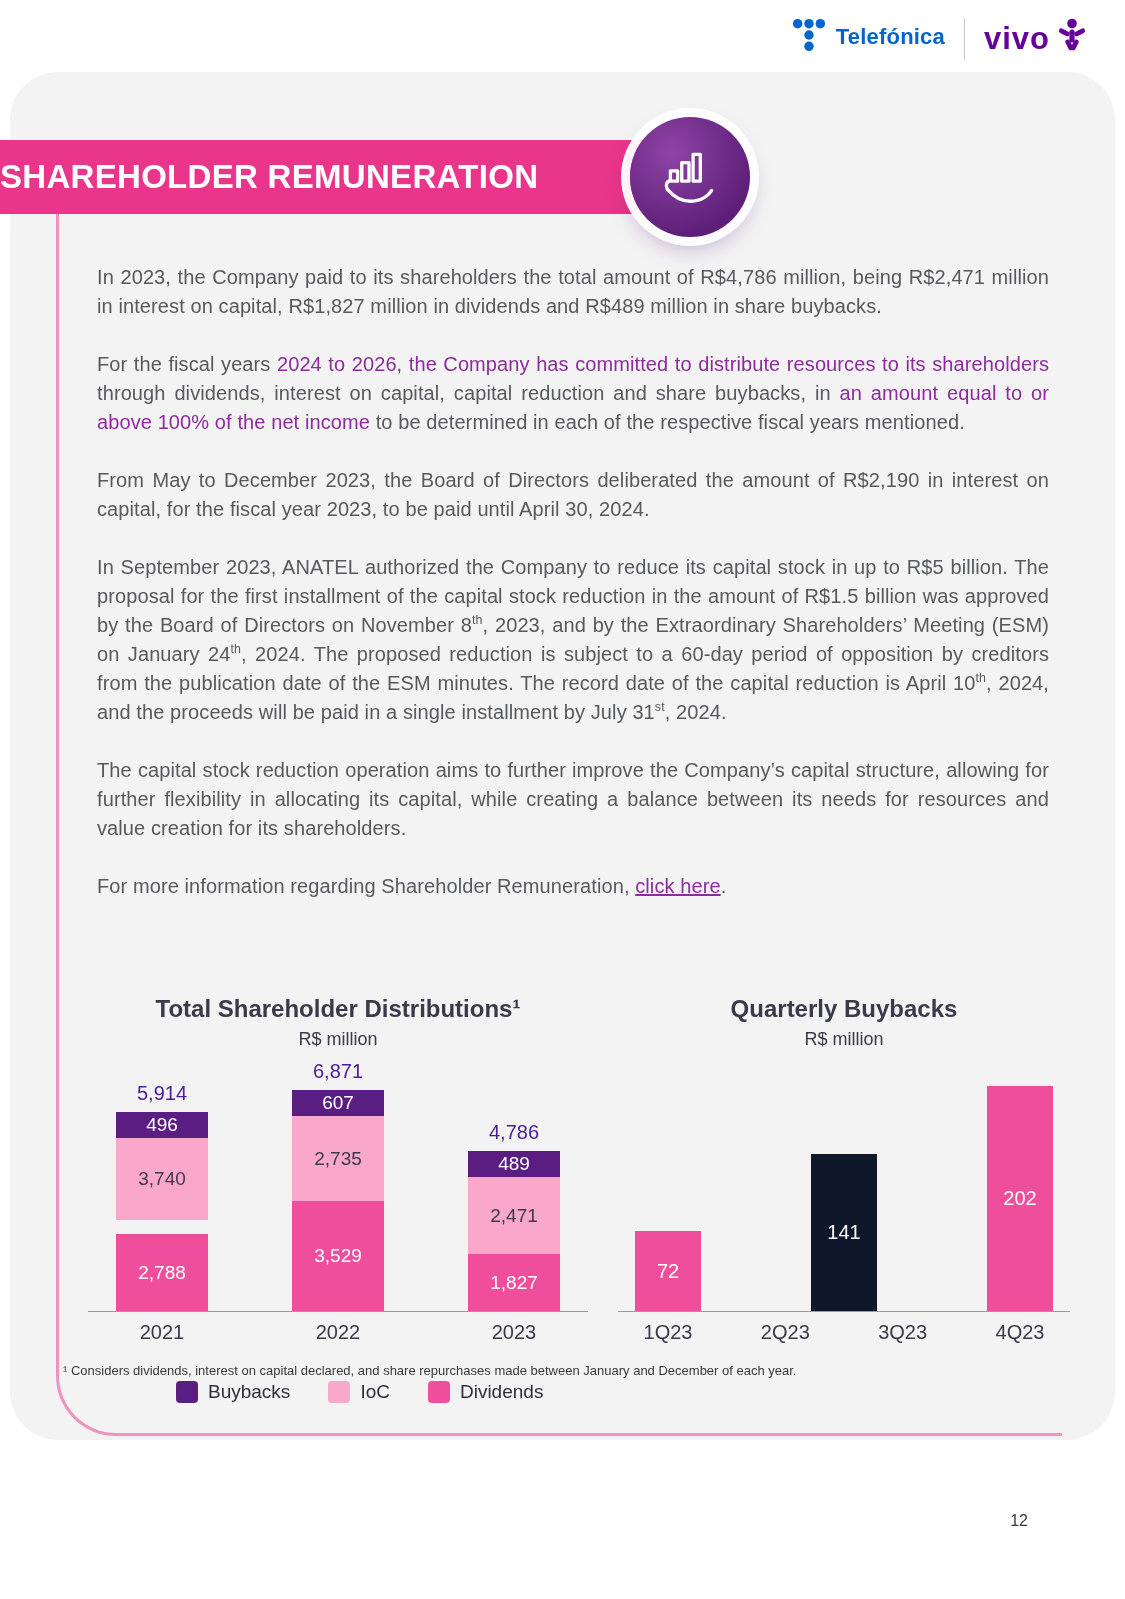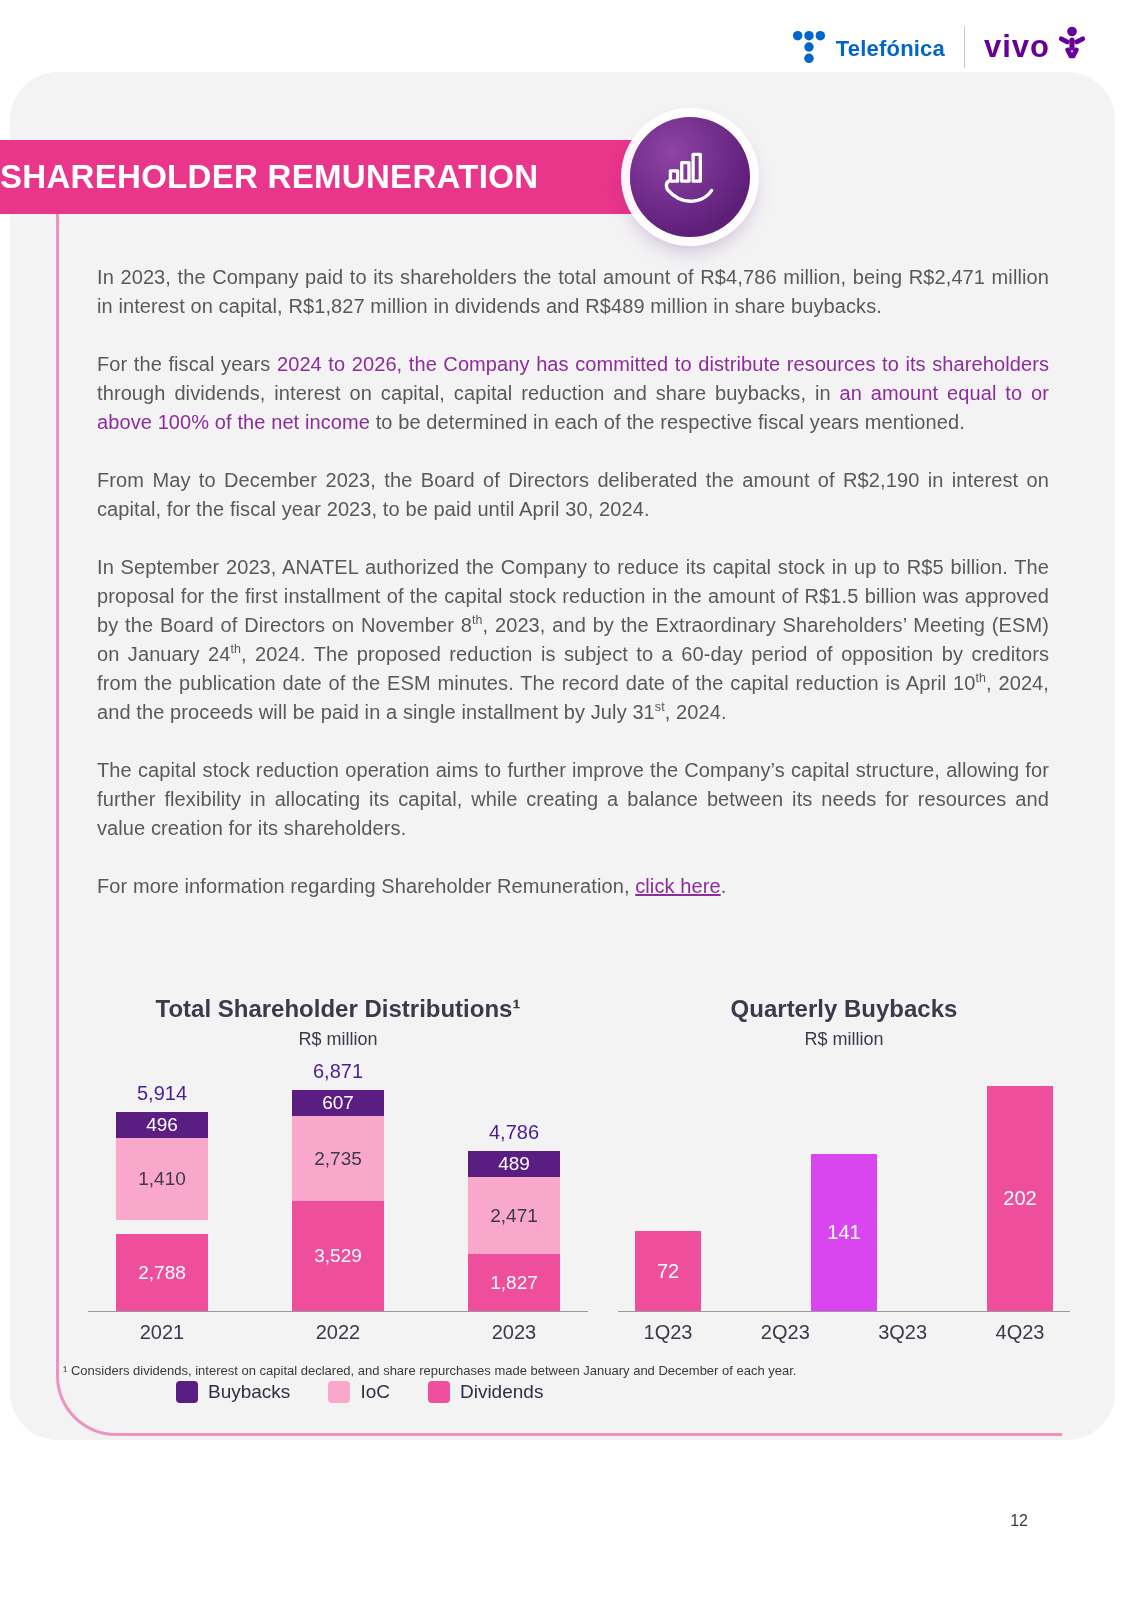--- a/index.html
+++ b/index.html
@@ -13,21 +13,21 @@
     background:#F3F3F4; border-radius:48px;
   }
   
   .deco-line {
     position:absolute; left:56px; top:214px; width:1006px; height:1222px;
     border-left:3px solid rgba(233,53,138,0.5);
     border-bottom:3px solid rgba(233,53,138,0.5);
     border-bottom-left-radius:60px; pointer-events:none;
   }
   
-  .logos { position:absolute; top:18px; right:38px; display:flex; align-items:flex-end; gap:19px; height:50px; }
+  .logos { position:absolute; top:18px; right:38px; display:flex; align-items:flex-start; gap:19px; height:50px; }
   .tef { display:flex; align-items:center; gap:10px; }
   .tef-name { color:#0066CC; font-size:22px; font-weight:700; letter-spacing:0.2px; }
   .logo-divider { width:1px; height:42px; background:#C9C9C9; }
   .vivo { display:flex; align-items:center; gap:7px; }
   .vivo-name { color:#660099; font-size:31px; font-weight:700; letter-spacing:1px; }
   
   .banner {
     position:absolute; left:0; top:140px; width:662px; height:74px;
     background:#E9358A; border-radius:0 14px 14px 0;
     display:flex; align-items:center; z-index:2;
@@ -141,21 +141,21 @@
     <p><span>For more information regarding Shareholder Remuneration, </span><a class="doc-link">click here</a><span>.</span></p>
   </div>
 
   <div class="chart" id="chart1">
     <div class="chart-title">Total Shareholder Distributions¹</div>
     <div class="chart-subtitle">R$ million</div>
     <div class="plot" id="plot1">
         <div class="col">
           <div class="total">5,914</div>
           <div class="seg" style="height: 26px; background: rgb(90, 30, 130); color: rgb(255, 255, 255);">496</div>
-          <div class="seg" style="height: 81.9px; background: rgb(249, 168, 203); color: rgb(58, 58, 74);">1,410</div>
+          <div class="seg" style="height: 81.9px; background: rgb(249, 168, 203); color: rgb(58, 58, 74);">3,740</div>
           <div class="seg" style="height: 77px; background: rgb(238, 78, 155); color: rgb(255, 255, 255); margin-top: 14px;">2,788</div>
         </div>
         <div class="col">
           <div class="total">6,871</div>
           <div class="seg" style="height: 26px; background: rgb(90, 30, 130); color: rgb(255, 255, 255);">607</div>
           <div class="seg" style="height: 85.2px; background: rgb(249, 168, 203); color: rgb(58, 58, 74);">2,735</div>
           <div class="seg" style="height: 109.9px; background: rgb(238, 78, 155); color: rgb(255, 255, 255);">3,529</div>
         </div>
         <div class="col">
           <div class="total">4,786</div>
@@ -172,21 +172,21 @@
   </div>
 
   <div class="chart" id="chart2">
     <div class="chart-title">Quarterly Buybacks</div>
     <div class="chart-subtitle">R$ million</div>
     <div class="plot" id="plot2">
         <div class="col">
           <div class="bar" style="height: 80px; background: rgb(238, 78, 155); color: rgb(255, 255, 255);">72</div>
         </div>
         <div class="col">
-          <div class="bar" style="height: 157px; background: #d946ef; color: rgb(255, 255, 255);">141</div>
+          <div class="bar" style="height: 157px; background: #0f172a; color: rgb(255, 255, 255);">141</div>
         </div>
         <div class="col">
           <div class="bar" style="height: 225px; background: rgb(238, 78, 155); color: rgb(255, 255, 255);">202</div>
         </div>
       </div>
     <div class="xrow" id="xrow2">
         <div class="xlab">1Q23</div>
         <div class="xlab">2Q23</div>
         <div class="xlab">3Q23</div>
         <div class="xlab">4Q23</div>

